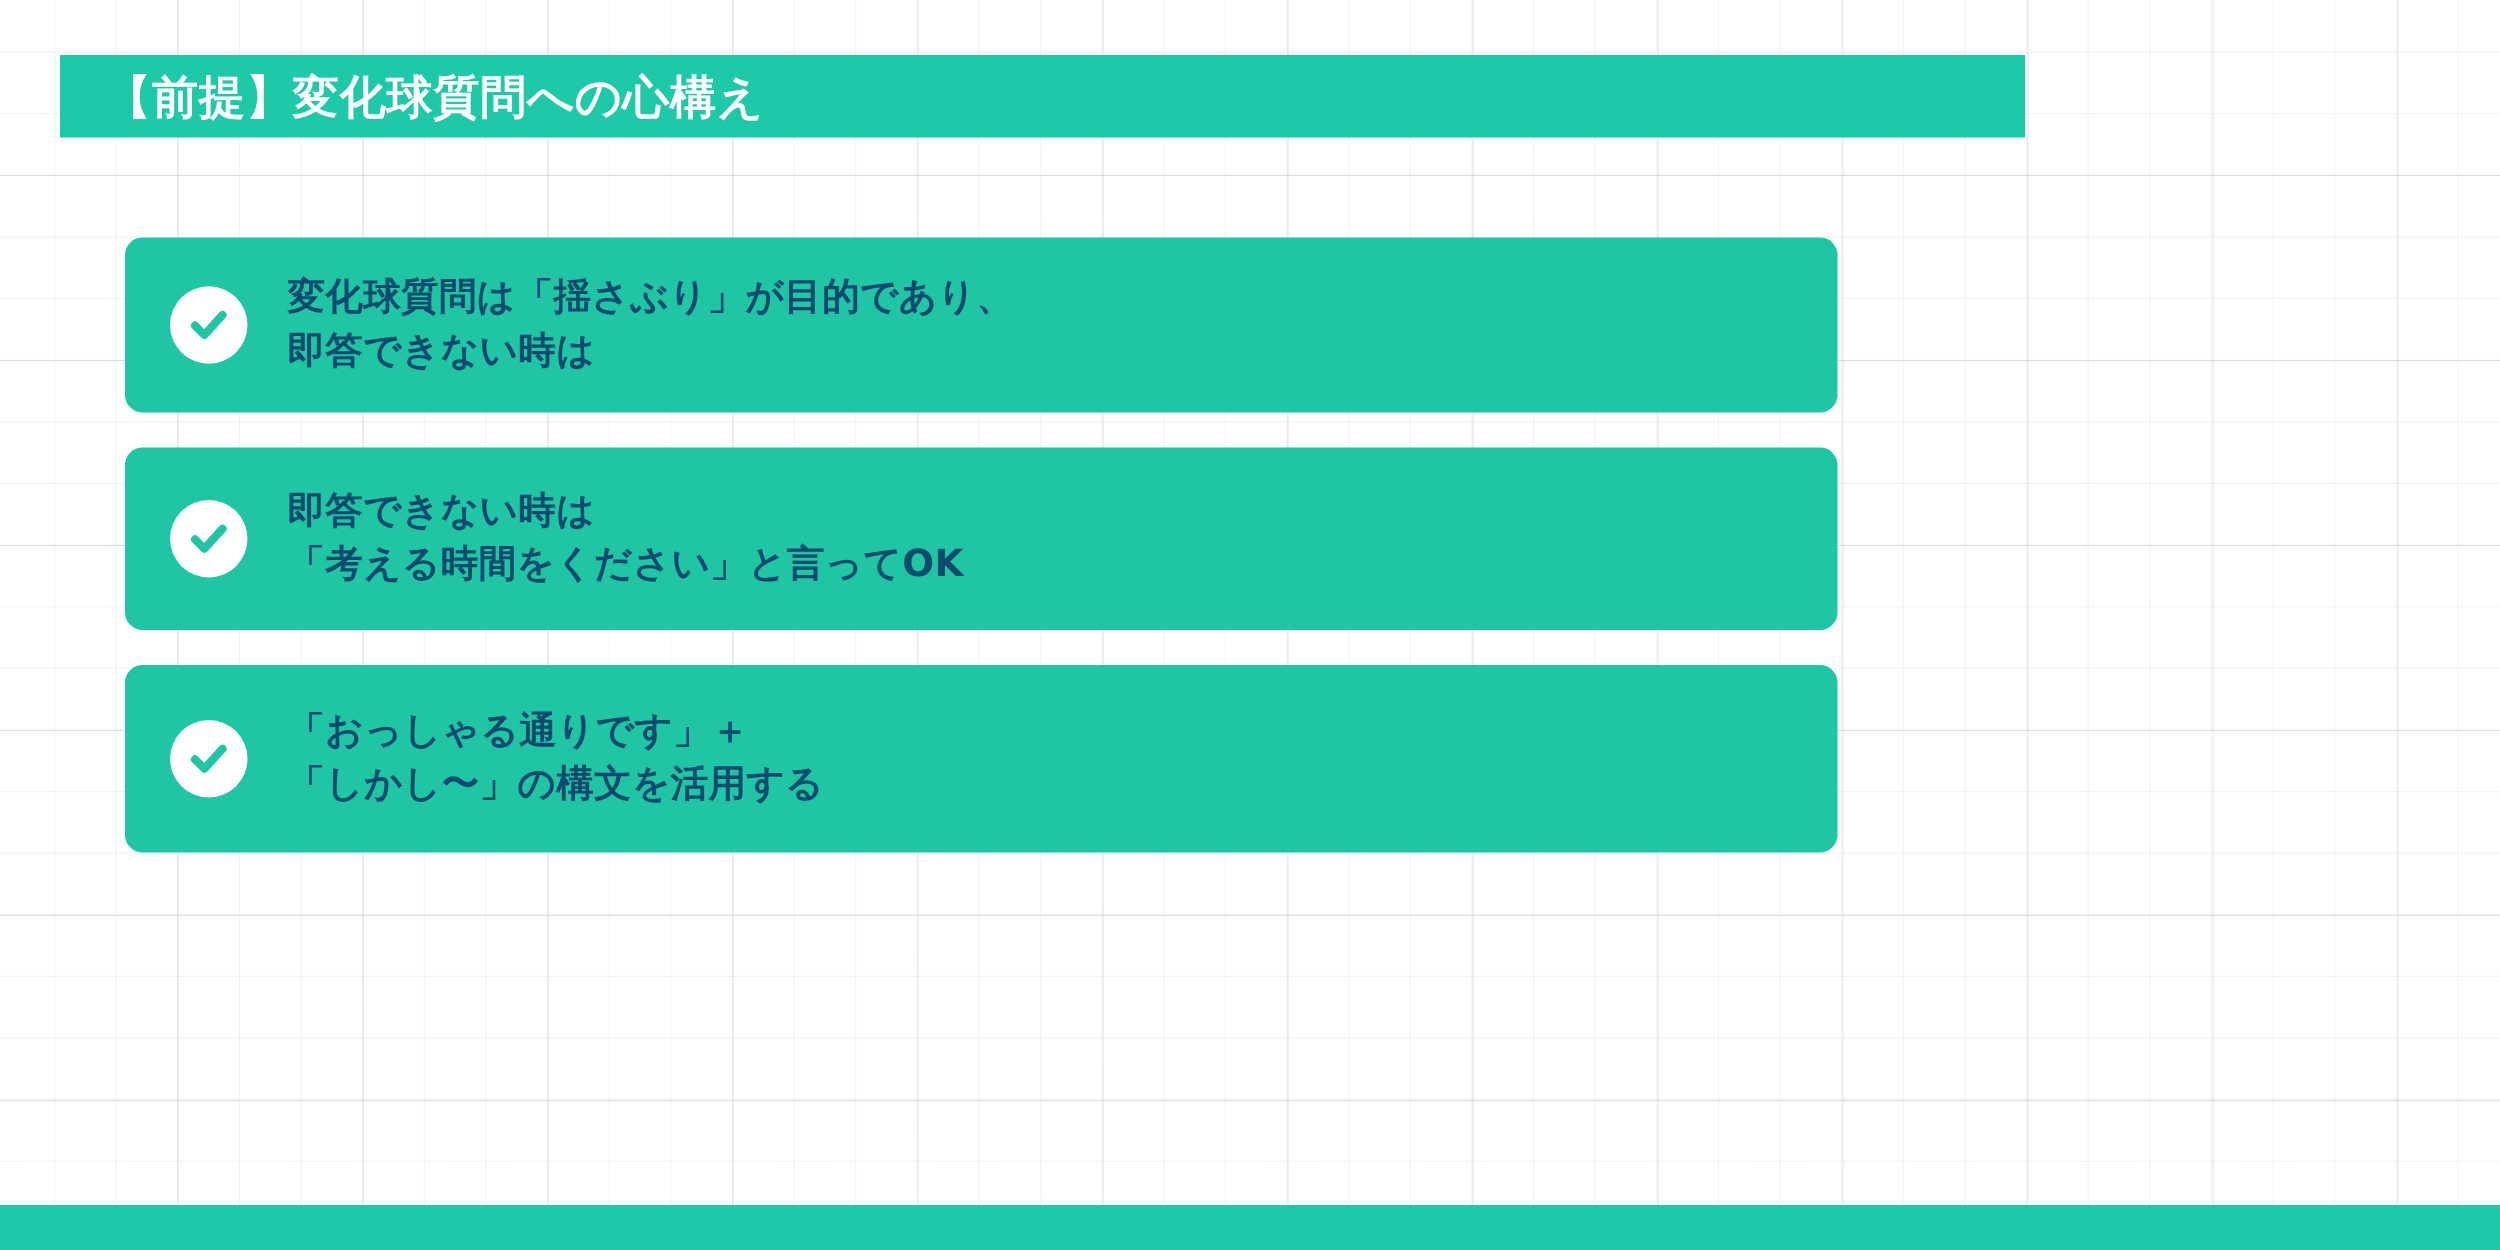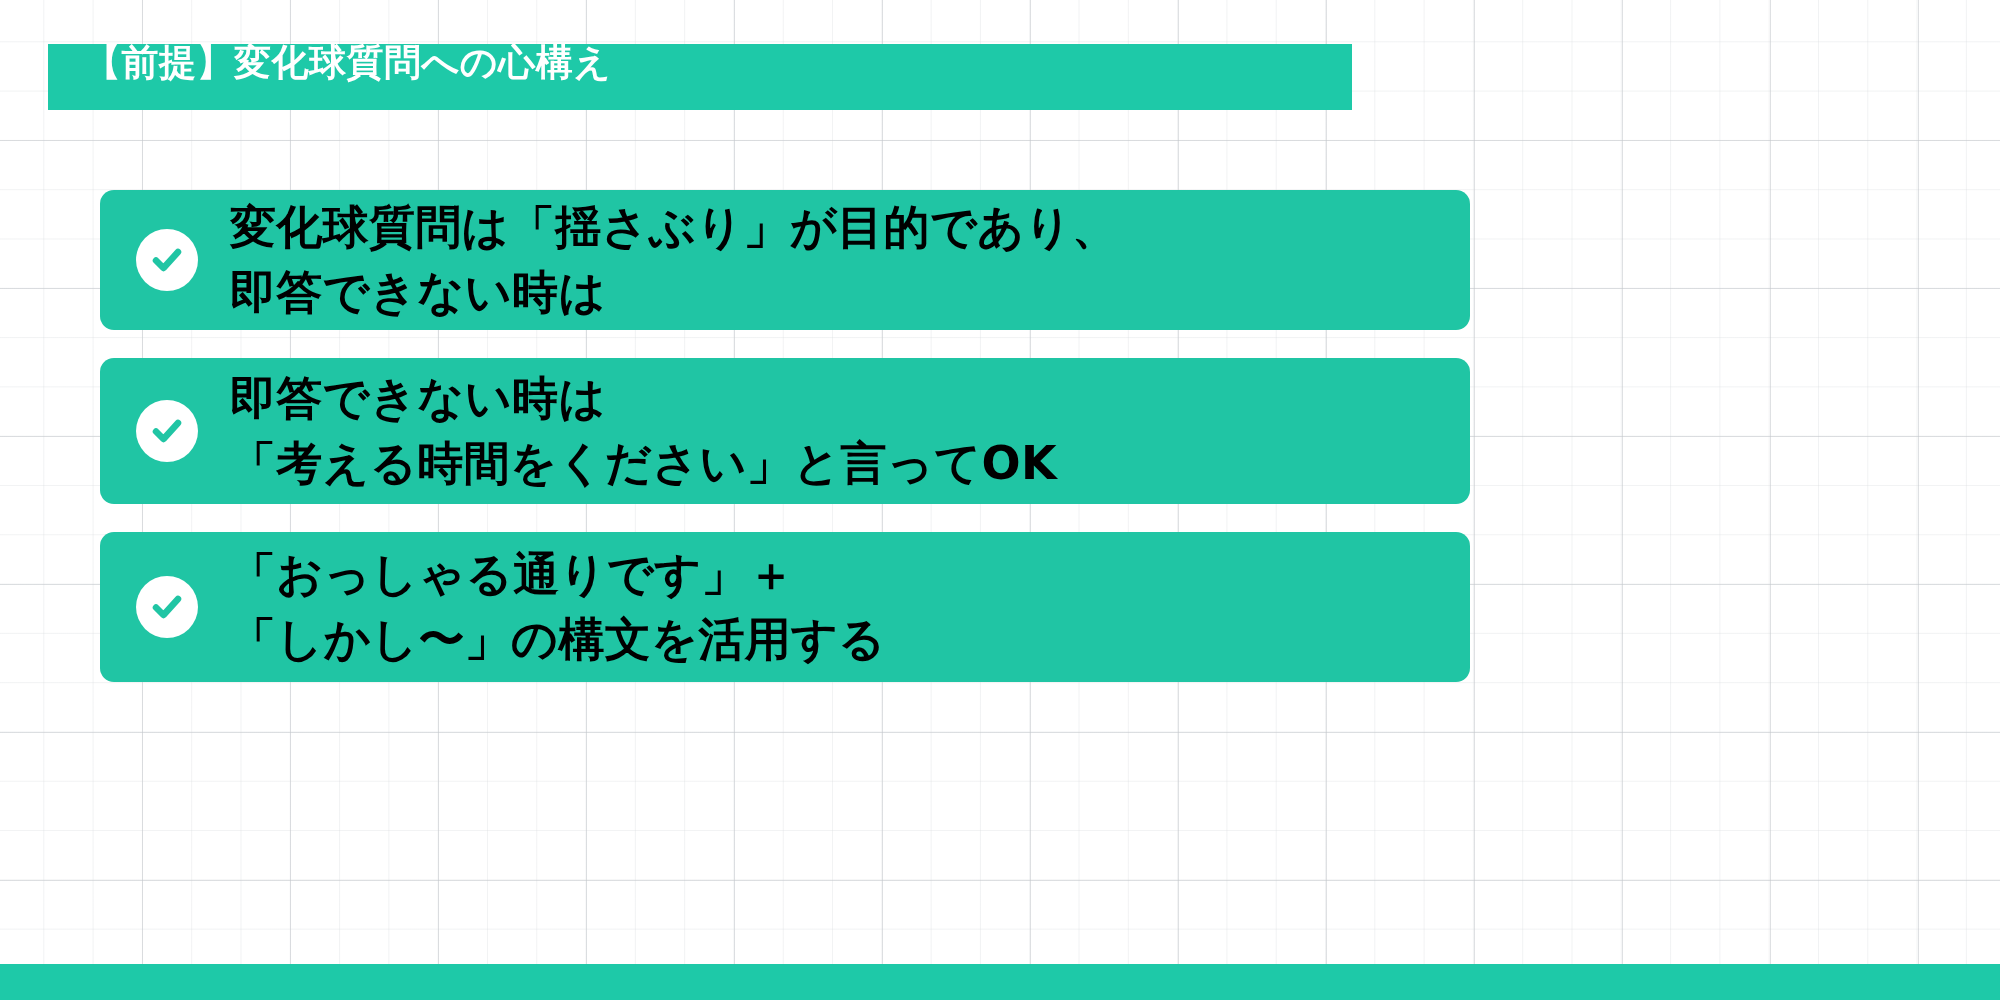--- a/index.html
+++ b/index.html
@@ -39,24 +39,25 @@
     position: absolute;
     inset: 0;
     z-index: 1;
   }
 
   
   #title-bar {
     position: absolute;
     left: 48px;
     top: 44px;
-    width: 1304px;
+    width: 1572px;
     height: 66px;
     background: #1ec9a8;
     display: flex;
+    align-items: center;
     padding-left: 36px;
   }
 
   #title-bar .title-text {
     color: #ffffff;
     font-size: 37px;
     font-weight: 700;
     letter-spacing: 0.5px;
     line-height: 1;
     white-space: nowrap;
@@ -86,22 +87,22 @@
     background: #ffffff;
     display: flex;
     align-items: center;
     justify-content: center;
     margin-right: 32px;
   }
 
   .check-icon svg { display: block; }
 
   .card-text {
-    color: #000000;
-    font-size: 46px;
+    color: #0c4a6e;
+    font-size: 30px;
     font-weight: 700;
     line-height: 1.42;
     letter-spacing: 0.3px;
   }
 
   .card-text .line { display: block; white-space: nowrap; }
 
   
   #bottom-bar {
     position: absolute;

